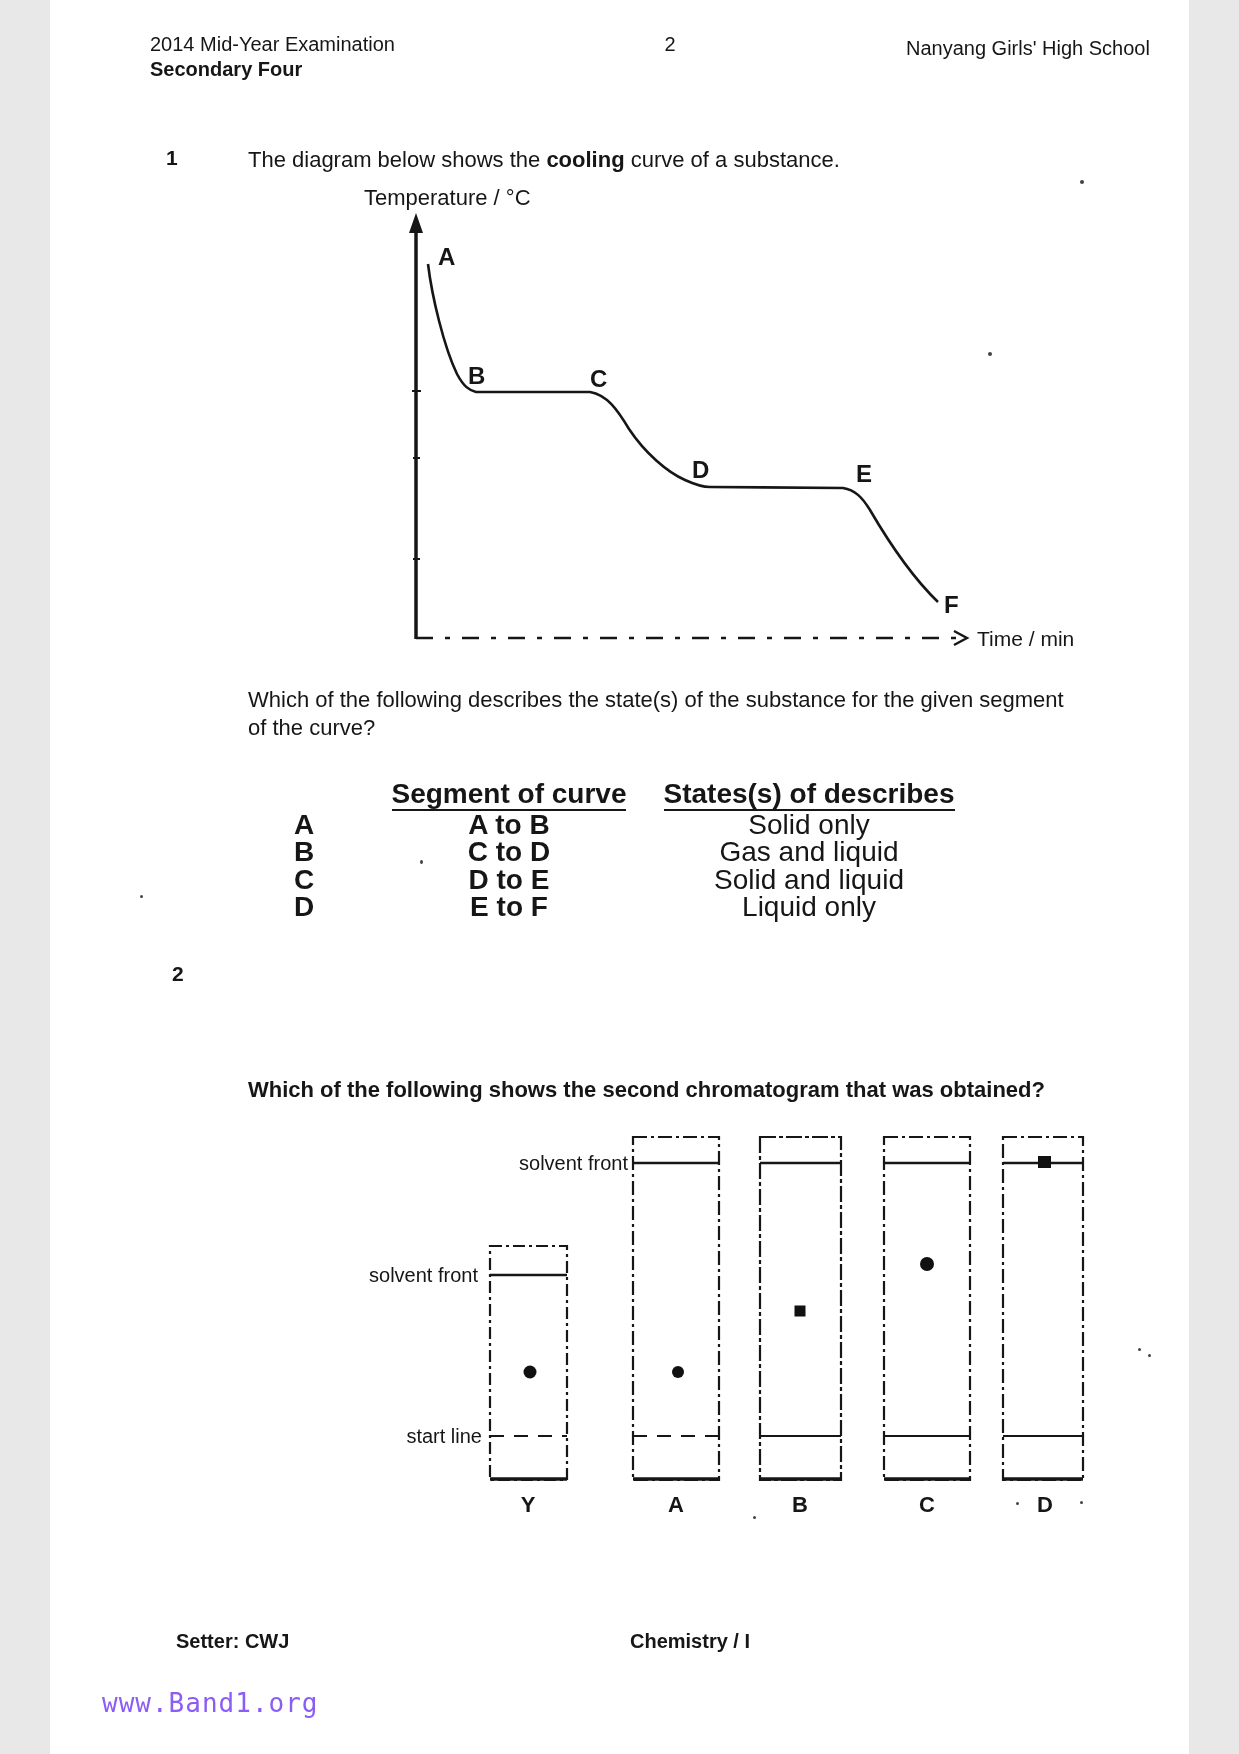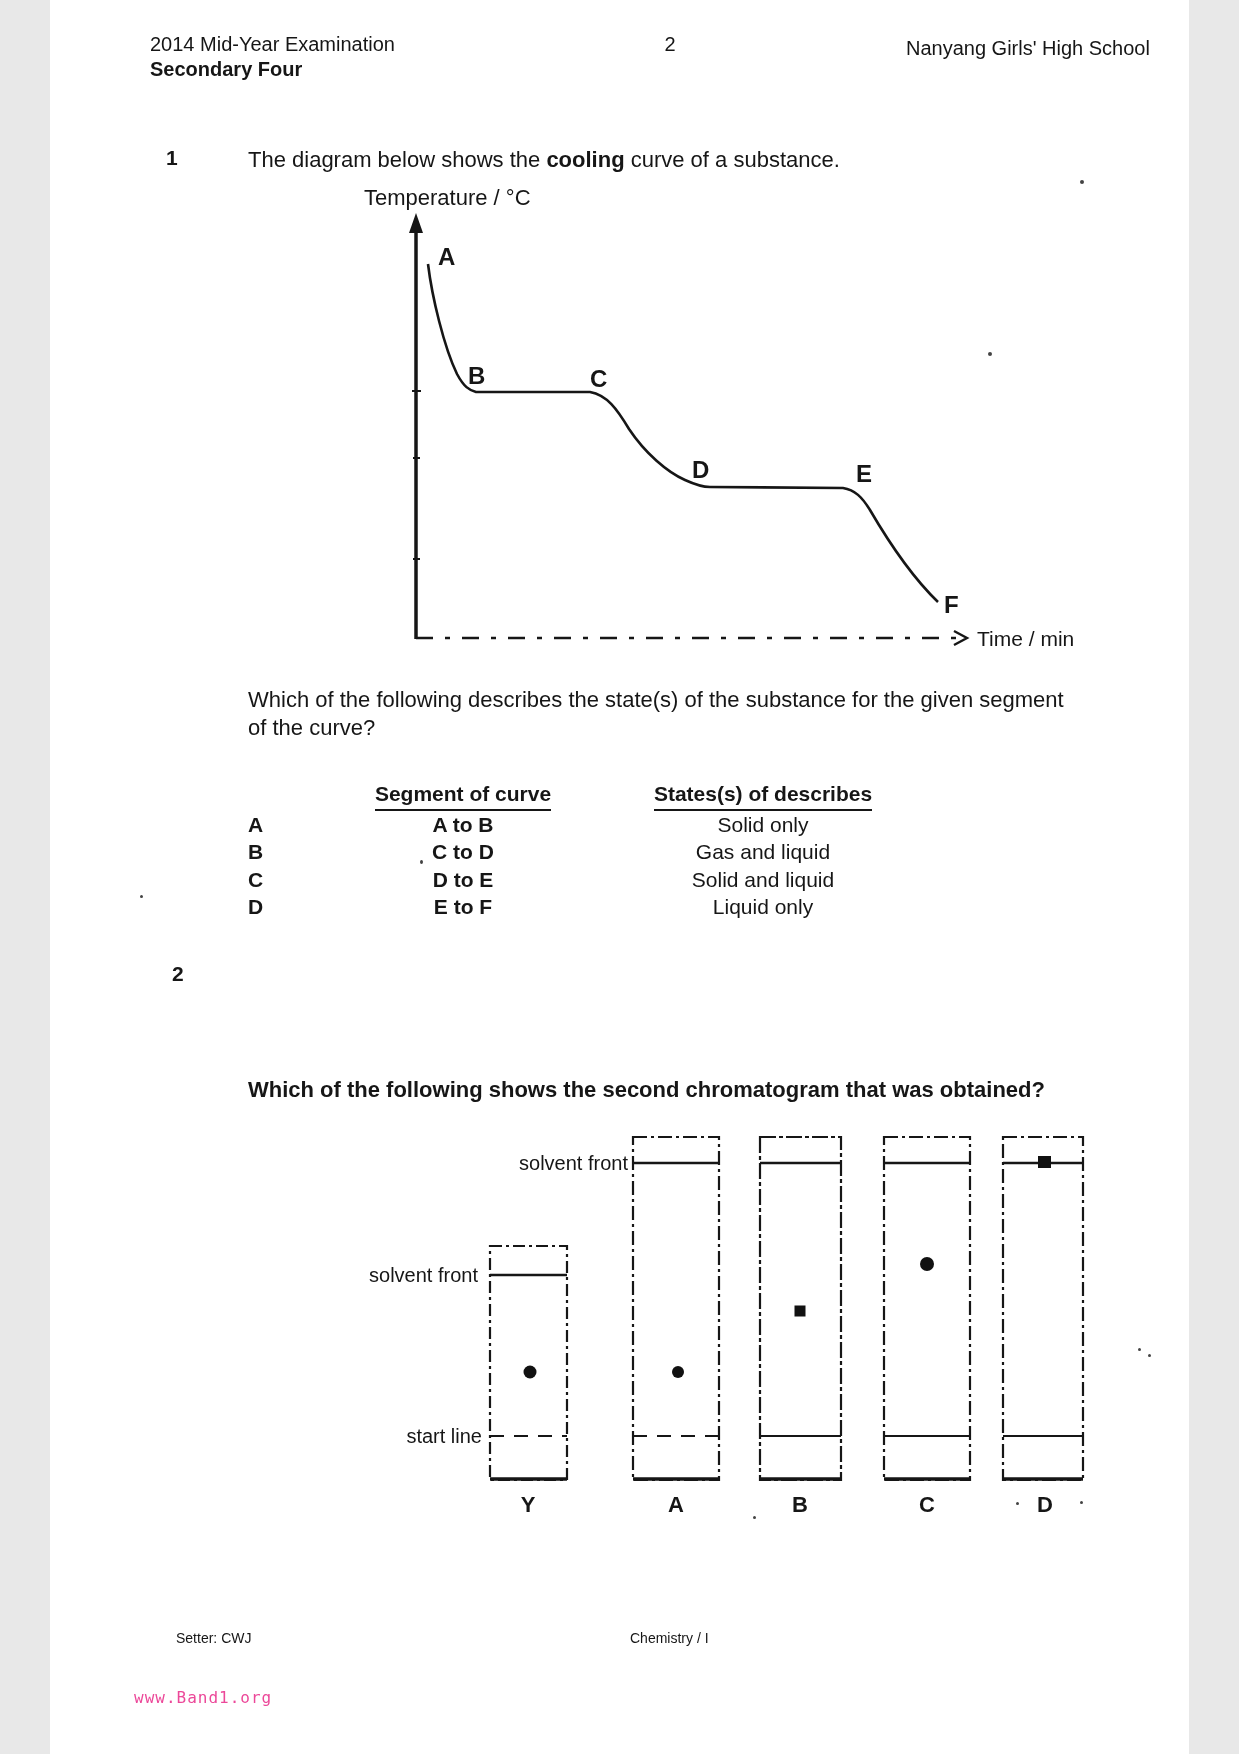--- a/index.html
+++ b/index.html
@@ -10,29 +10,29 @@
   }
   .abs{position:absolute;}
   .hdr{font-size:20px;line-height:25px;}
   .bold{font-weight:bold;}
   .stem{font-size:22px;line-height:28px;}
   .qnum{font-size:21px;font-weight:bold;}
   .just{text-align:justify;}
   
   .seg-table{
     display:grid;grid-template-columns:70px 290px 310px;
-    font-size:21px;line-height:27.5px;
+    font-size:28px;line-height:27.5px;margin-left:46px;
   }
   .seg-table .c1{text-align:left;font-weight:bold;}
   .seg-table .c2{text-align:center;font-weight:bold;}
   .seg-table .c3{text-align:center;}
   .seg-table .hd{font-weight:bold;text-align:center;}
   .seg-table .hd span{display:inline-block;border-bottom:2.5px solid #161616;padding-bottom:1px;}
-  .footer-txt{font-size:14px;font-weight:normal;}
-  .watermark{font-family:"DejaVu Sans Mono",monospace;font-size:16px;color:#ec4899;letter-spacing:1px;margin-left:32px;}
+  .footer-txt{font-size:20px;font-weight:bold;}
+  .watermark{font-family:"DejaVu Sans Mono",monospace;font-size:26px;color:#8b5cf6;letter-spacing:1px;}
   .speck{position:absolute;background:#222;border-radius:50%;opacity:.85;}
   svg text{font-family:"Liberation Sans",sans-serif;fill:#161616;}
 </style>
 </head>
 <body>
 
 <div class="page">
 
   <div class="abs hdr" style="left:100px;top:32px;">
     <div>2014 Mid-Year Examination</div>

